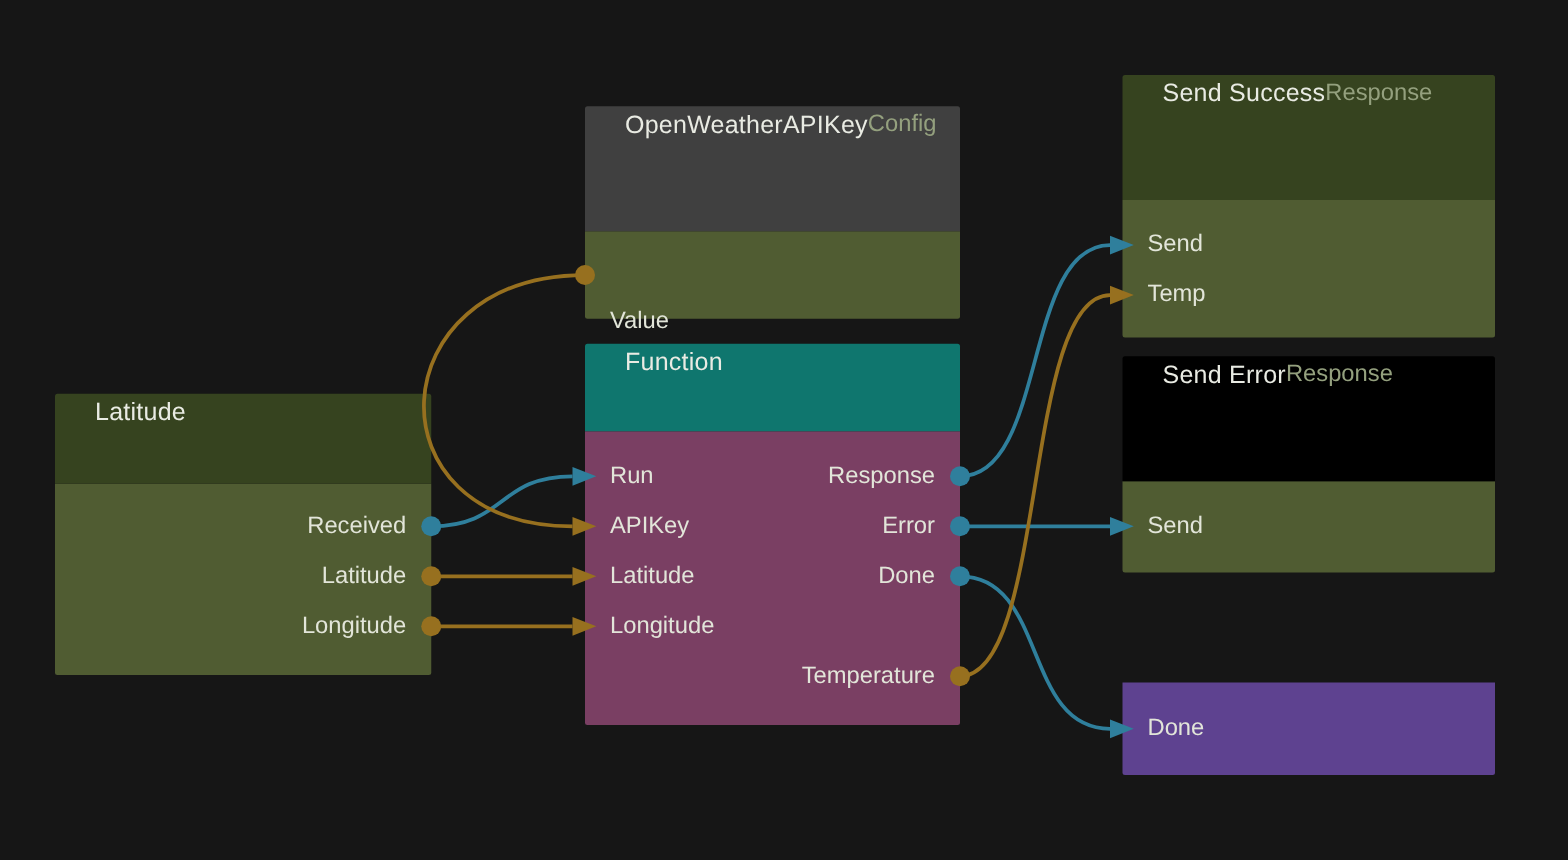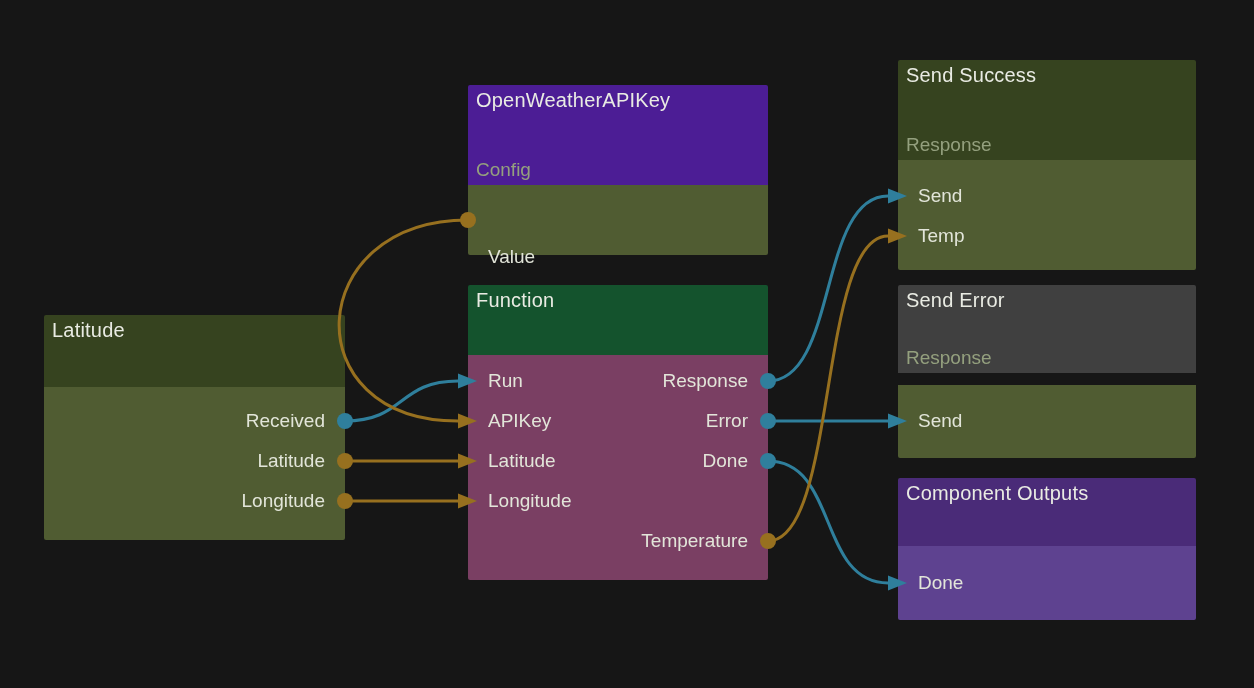--- a/index.html
+++ b/index.html
@@ -14,23 +14,22 @@
   }
   .node {
     position: absolute;
     border-radius: 2px;
     overflow: visible;
   }
   .node-header {
     position: absolute;
     left: 0; top: 0; right: 0;
     display: flex;
-    flex-direction: column;
-    justify-content: space-between;
-    padding-left: 8px;
+    justify-content: flex-start;
+    padding-left: 32px;
     box-sizing: border-box;
     border-radius: 2px 2px 0 0;
   }
   .node-title {
     font-size: 20px;
     line-height: 31px;
     letter-spacing: 0.2px;
   }
   .node-subtitle {
     font-size: 19px;
@@ -68,62 +67,59 @@
       <div class="port-label right" style="top: 94px; color: rgb(226, 229, 217);">Received</div>
       <div class="port-label right" style="top: 134px; color: rgb(226, 229, 217);">Latitude</div>
       <div class="port-label right" style="top: 174px; color: rgb(226, 229, 217);">Longitude</div>
       <div class="node-header" style="height: 72px; background: rgb(54, 67, 31);">
         <div class="node-title" style="color: rgb(233, 235, 227);">Latitude</div>
       </div>
     </div>
     <div class="node" style="left: 468px; top: 85px; width: 300px; height: 170px;">
       <div class="node-body" style="top: 100px; background: rgb(80, 92, 50);"></div>
       <div class="port-label left" style="top: 123px; color: rgb(226, 229, 217); margin-top: 37px;">Value</div>
-      <div class="node-header" style="height: 100px; background: #4c1d95;">
+      <div class="node-header" style="height: 100px; background: #404040;">
         <div class="node-title" style="color: rgb(233, 235, 227);">OpenWeatherAPIKey</div>
         <div class="node-subtitle" style="color: rgb(148, 160, 126);">Config</div>
       </div>
     </div>
     <div class="node" style="left: 468px; top: 275px; width: 300px; height: 305px;">
       <div class="node-body" style="top: 70px; background: rgb(122, 63, 99);"></div>
       <div class="port-label left" style="top: 94px; color: rgb(226, 229, 217);">Run</div>
       <div class="port-label left" style="top: 134px; color: rgb(226, 229, 217);">APIKey</div>
       <div class="port-label left" style="top: 174px; color: rgb(226, 229, 217);">Latitude</div>
       <div class="port-label left" style="top: 214px; color: rgb(226, 229, 217);">Longitude</div>
       <div class="port-label right" style="top: 94px; color: rgb(226, 229, 217);">Response</div>
       <div class="port-label right" style="top: 134px; color: rgb(226, 229, 217);">Error</div>
       <div class="port-label right" style="top: 174px; color: rgb(226, 229, 217);">Done</div>
       <div class="port-label right" style="top: 254px; color: rgb(226, 229, 217);">Temperature</div>
-      <div class="node-header" style="height: 70px; background: #14532d; margin-top: 10px;">
+      <div class="node-header" style="height: 70px; background: #0f766e;">
         <div class="node-title" style="color: rgb(233, 235, 227);">Function</div>
       </div>
     </div>
     <div class="node" style="left: 898px; top: 60px; width: 298px; height: 210px;">
       <div class="node-body" style="top: 100px; background: rgb(80, 92, 50);"></div>
       <div class="port-label left" style="top: 124px; color: rgb(226, 229, 217);">Send</div>
       <div class="port-label left" style="top: 164px; color: rgb(226, 229, 217);">Temp</div>
       <div class="node-header" style="height: 100px; background: rgb(54, 67, 31);">
         <div class="node-title" style="color: rgb(233, 235, 227);">Send Success</div>
         <div class="node-subtitle" style="color: rgb(148, 160, 126);">Response</div>
       </div>
     </div>
     <div class="node" style="left: 898px; top: 285px; width: 298px; height: 173px;">
       <div class="node-body" style="top: 100px; background: rgb(80, 92, 50);"></div>
       <div class="port-label left" style="top: 124px; color: rgb(226, 229, 217);">Send</div>
-      <div class="node-header" style="height: 88px; background: #404040;">
+      <div class="node-header" style="height: 100px; background: #000000;">
         <div class="node-title" style="color: rgb(233, 235, 227);">Send Error</div>
         <div class="node-subtitle" style="color: rgb(148, 160, 126);">Response</div>
       </div>
     </div>
     <div class="node" style="left: 898px; top: 478px; width: 298px; height: 142px;">
       <div class="node-body" style="top: 68px; background: rgb(94, 66, 144);"></div>
       <div class="port-label left" style="top: 93px; color: rgb(226, 229, 217);">Done</div>
-      <div class="node-header" style="height: 68px; background: rgb(74, 43, 120);">
-        <div class="node-title" style="color: rgb(233, 235, 227);">Component Outputs</div>
-      </div>
     </div>
     <svg id="edge-layer" width="1254" height="688">
       <path d="M 345 421 C 405 421, 398 381, 458 381" fill="none" stroke="#2f7f9c" stroke-width="3"></path>
       <path d="M 468 220 C 303 220, 293 421, 458 421" fill="none" stroke="#97701f" stroke-width="3"></path>
       <path d="M 345 461 C 375 461, 428 461, 458 461" fill="none" stroke="#97701f" stroke-width="3"></path>
       <path d="M 345 501 C 375 501, 428 501, 458 501" fill="none" stroke="#97701f" stroke-width="3"></path>
       <path d="M 768 381 C 838 381, 818 196, 888 196" fill="none" stroke="#2f7f9c" stroke-width="3"></path>
       <path d="M 768 421 C 798 421, 858 421, 888 421" fill="none" stroke="#2f7f9c" stroke-width="3"></path>
       <path d="M 768 461 C 838 461, 818 583, 888 583" fill="none" stroke="#2f7f9c" stroke-width="3"></path>
       <path d="M 768 541 C 838 541, 818 236, 888 236" fill="none" stroke="#97701f" stroke-width="3"></path>

